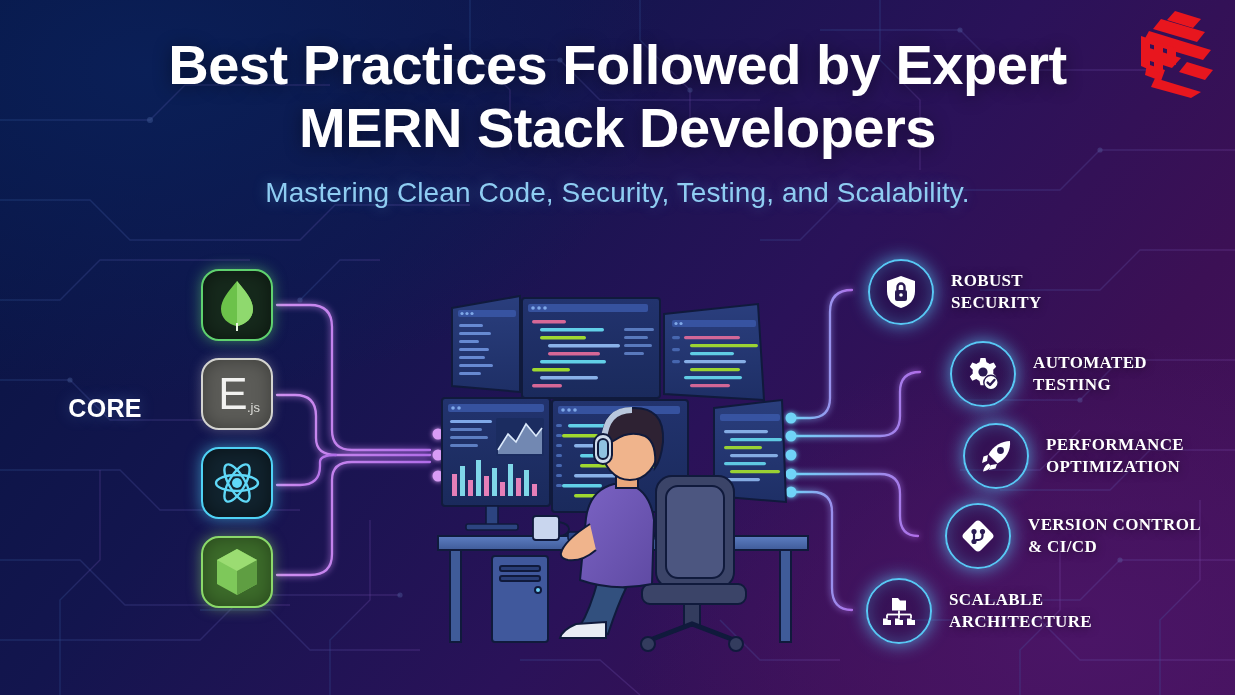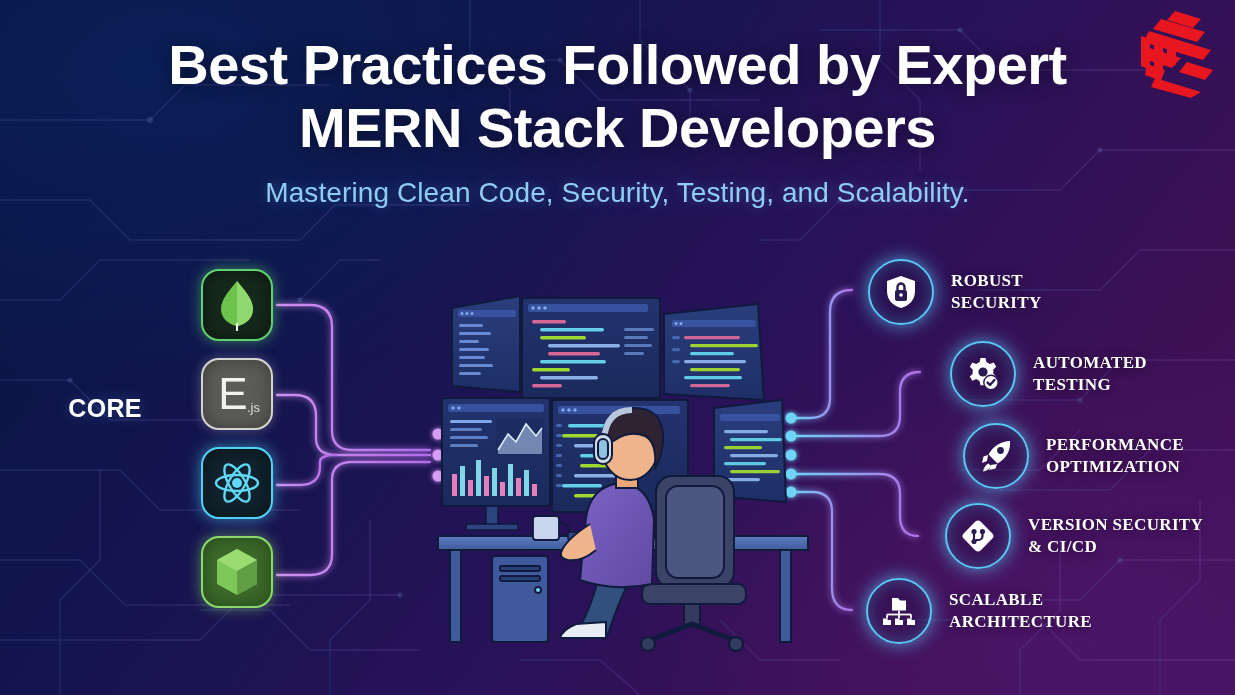--- a/index.html
+++ b/index.html
@@ -625,21 +625,21 @@
           <g fill="#2a1a52">
             <circle cx="13" cy="12.5" r="2.6"></circle>
             <circle cx="21.5" cy="12.5" r="2.6"></circle>
             <circle cx="13" cy="22.5" r="2.6"></circle>
             <rect x="11.9" y="12.5" width="2.2" height="10"></rect>
             <path d="M21.5 14.5 v2.5 a4 4 0 0 1 -4 4 h-3" fill="none" stroke="#2a1a52" stroke-width="2.2"></path>
           </g>
         </svg>
       </div>
       <div class="feat-label">
-        <span>VERSION SECURITY</span>
+        <span>VERSION CONTROL</span>
         <span>&amp; CI/CD</span>
       </div>
     </div>
 
     <div class="feature f4">
       <div class="feat-circle">
         <svg width="34" height="32" viewBox="0 0 34 32">
           <path d="M10 3 h6 l2 2.5 h6 v10 h-14 Z" fill="#ffffff"></path>
           <g stroke="#ffffff" stroke-width="1.8" fill="none">
             <path d="M17 15.5 v4"></path>

